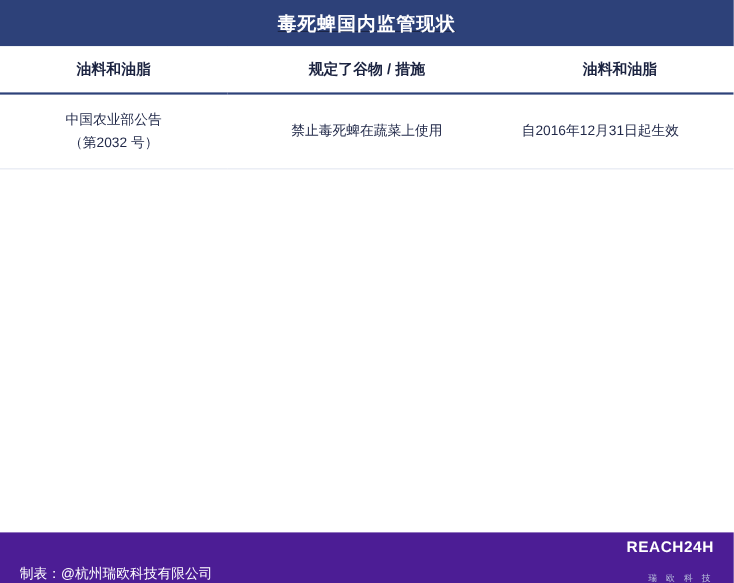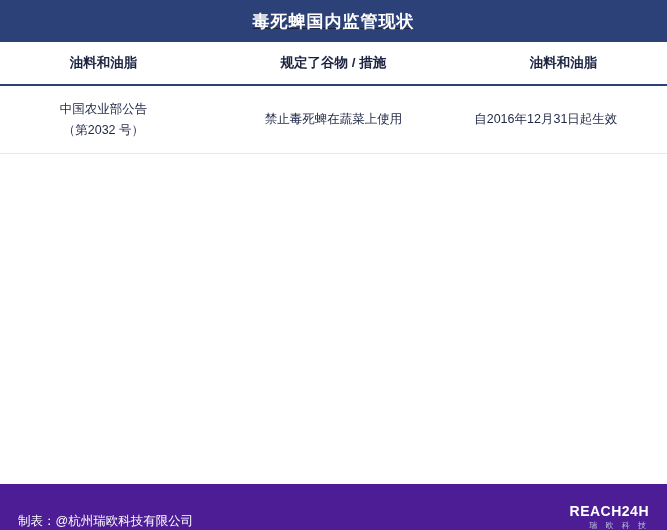--- a/index.html
+++ b/index.html
@@ -104,21 +104,21 @@
   .brand-main {
     color: #ffffff;
     font-size: 14px;
     font-weight: bold;
     letter-spacing: 0.5px;
   }
   .brand-sub {
     color: #b9c3dd;
     font-size: 8px;
     letter-spacing: 3px;
-    margin-top: 2px;
+    margin-top: 16px;
   }
   .tbl-wrap {
     position: absolute;
     top: 42px;
     left: 0;
     width: 667px;
     bottom: 46px;
     overflow: hidden;
   }
 </style>

